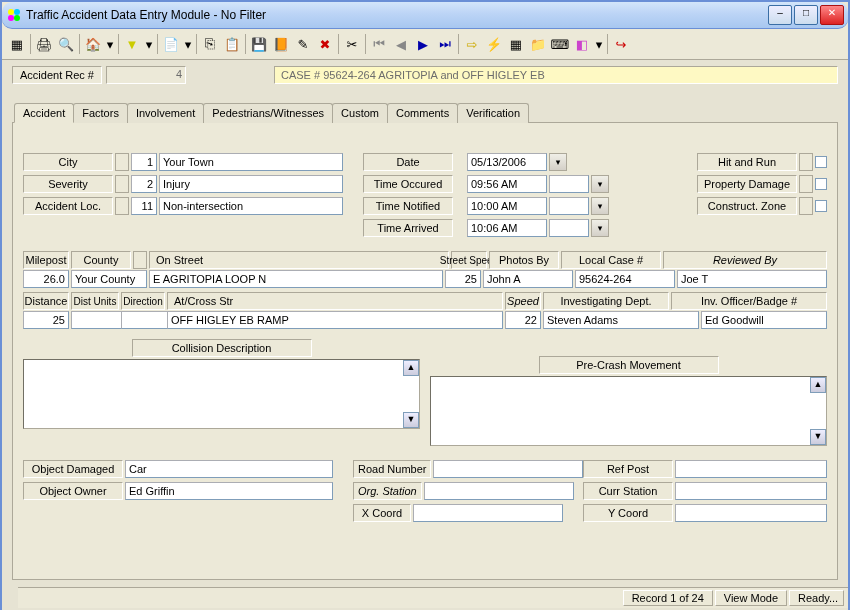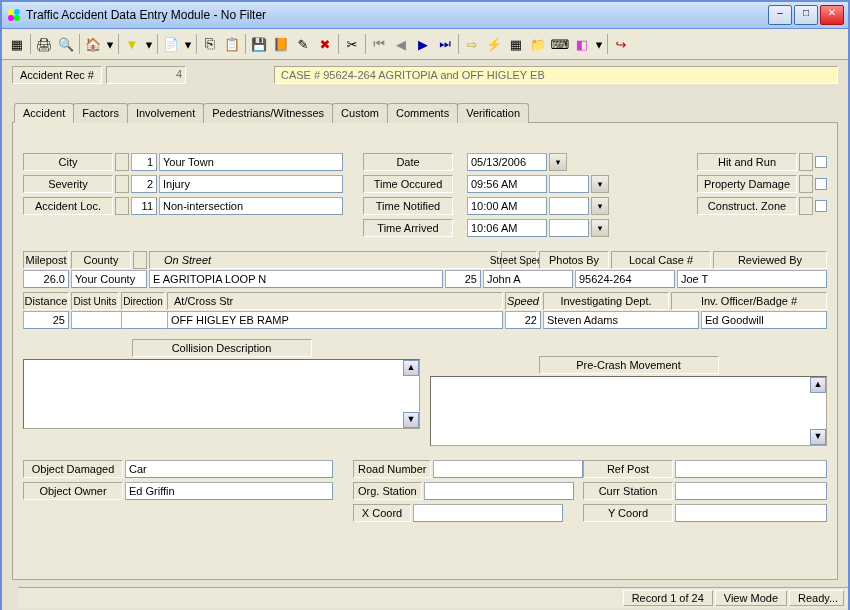--- a/index.html
+++ b/index.html
@@ -16,20 +16,21 @@
     background: #ece9d8;
     position: relative;
   }
   .titlebar {
     height: 26px;
     background: linear-gradient(to bottom, #d3e5fa 0%, #bcd4f6 45%, #a7c7f0 100%);
     display: flex;
     align-items: center;
     padding: 0 4px;
     border-bottom: 1px solid #6a8fd6;
+    border-radius: 10px;
   }
   .titlebar-icon {
     width: 16px; height: 16px;
     margin-right: 4px;
   }
   .titlebar-text {
     flex: 1;
     color: #000;
     font-size: 12px;
   }
@@ -359,25 +360,25 @@
             <div class="lookup-btn"></div>
             <div class="chk"></div>
           </div>
         </div>
       </div>
 
       <div style="display:flex; gap:2px; margin-top:10px;">
         <div class="sunk-label" style="width:46px;">Milepost</div>
         <div class="sunk-label" style="width:60px;">County</div>
         <div class="lookup-btn"></div>
-        <div class="sunk-label" style="width:350px;justify-content:flex-start;padding-left:14px;font-style:italic;">On Street</div>
+        <div class="sunk-label" style="width:300px;justify-content:flex-start;padding-left:6px;">On Street</div>
         <div class="sunk-label" style="width:36px;font-size:10px;line-height:9px;">Street Speed</div>
         <div class="sunk-label" style="width:70px;">Photos By</div>
         <div class="sunk-label" style="width:100px;">Local Case #</div>
-        <div class="sunk-label" style="flex:1;">Reviewed By</div>
+        <div class="sunk-label" style="flex:1;font-style:italic;">Reviewed By</div>
       </div>
       <div style="display:flex; gap:2px; margin-top:1px;">
         <input class="sunk-input" style="width: 46px; text-align: right;" value="26.0">
         <input class="sunk-input" style="width: 76px;" value="Your County">
         <input class="sunk-input" style="width: 350px;" value="E AGRITOPIA LOOP N">
         <input class="sunk-input" style="width: 36px; text-align: right;" value="25">
         <input class="sunk-input" style="width: 90px;" value="John A">
         <input class="sunk-input" style="width: 100px;" value="95624-264">
         <input class="sunk-input" style="flex: 1 1 0%;" value="Joe T">
       </div>
@@ -434,21 +435,21 @@
             <div class="sunk-label" style="width:100px;">Object Owner</div>
             <input class="sunk-input" style="flex: 1 1 0%;" value="Ed Griffin">
           </div>
         </div>
         <div style="width:210px;">
           <div class="section-row">
             <div class="sunk-label" style="width:90px;">Road Number</div>
             <input class="sunk-input" style="flex: 1 1 0%;" value="">
           </div>
           <div class="section-row">
-            <div class="sunk-label" style="width:90px;">Org. Station</div>
+            <div class="sunk-label" style="width:90px;font-style:italic;">Org. Station</div>
             <input class="sunk-input" style="flex: 1 1 0%;" value="">
           </div>
           <div class="section-row">
             <div class="sunk-label" style="width:90px;">X Coord</div>
             <input class="sunk-input" style="flex: 1 1 0%;" value="">
           </div>
         </div>
         <div style="flex:1;">
           <div class="section-row">
             <div class="sunk-label" style="width:90px;">Ref Post</div>

